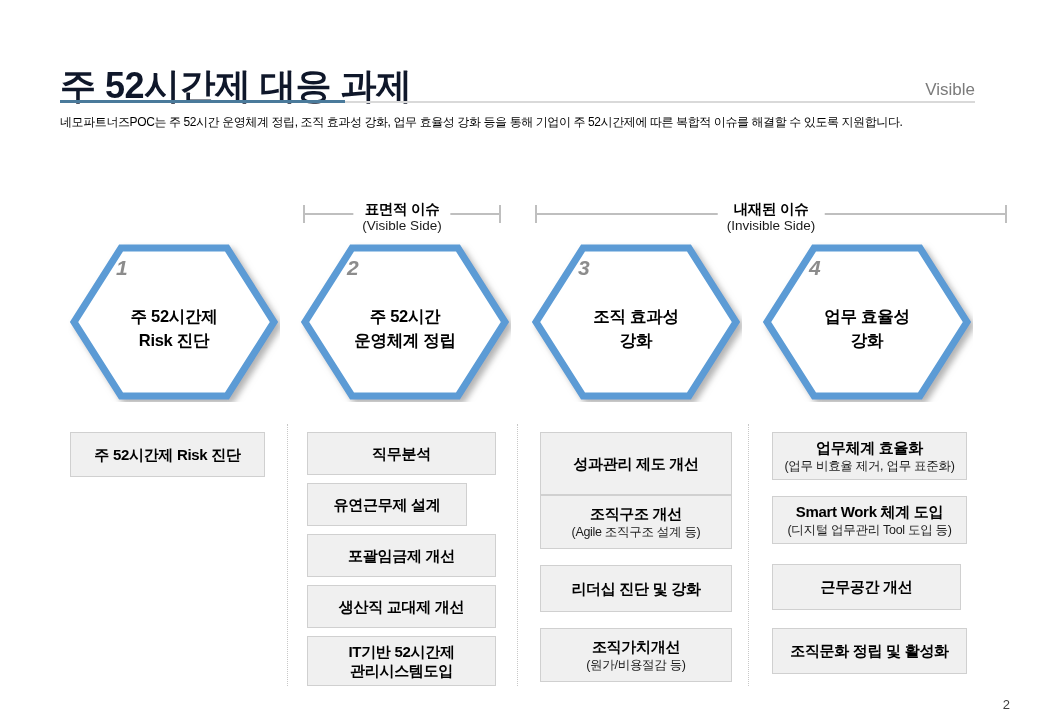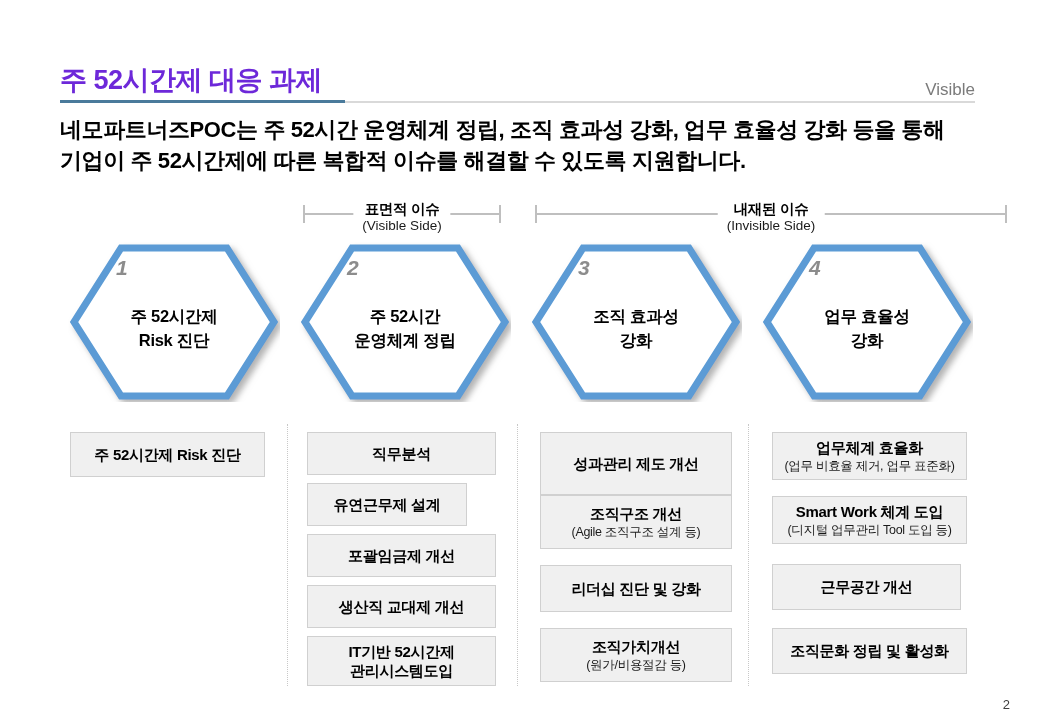--- a/index.html
+++ b/index.html
@@ -17,23 +17,23 @@
     height: 720px;
     background: #ffffff;
     overflow: hidden;
   }
 
   
   #slide-title {
     position: absolute;
     left: 60px;
     top: 62px;
-    font-size: 27px;
-    font-weight: bold;
-    color: #6d28d9;
+    font-size: 36px;
+    font-weight: bold;
+    color: #0f172a;
     letter-spacing: -0.5px;
     white-space: nowrap;
   }
   #overview-label {
     position: absolute;
     right: 65px;
     top: 80px;
     font-size: 17px;
     color: #7B7B7B;
     font-weight: normal;
@@ -54,22 +54,22 @@
     width: 630px;
     height: 2px;
     background: #D9D9D9;
   }
 
   #subtitle {
     position: absolute;
     left: 60px;
     top: 114px;
     width: 900px;
-    font-size: 22px;
-    font-weight: bold;
+    font-size: 12px;
+    font-weight: normal;
     line-height: 1.42;
     color: #000000;
     letter-spacing: -0.4px;
   }
 
   
   .bracket {
     position: absolute;
     height: 22px;
   }

